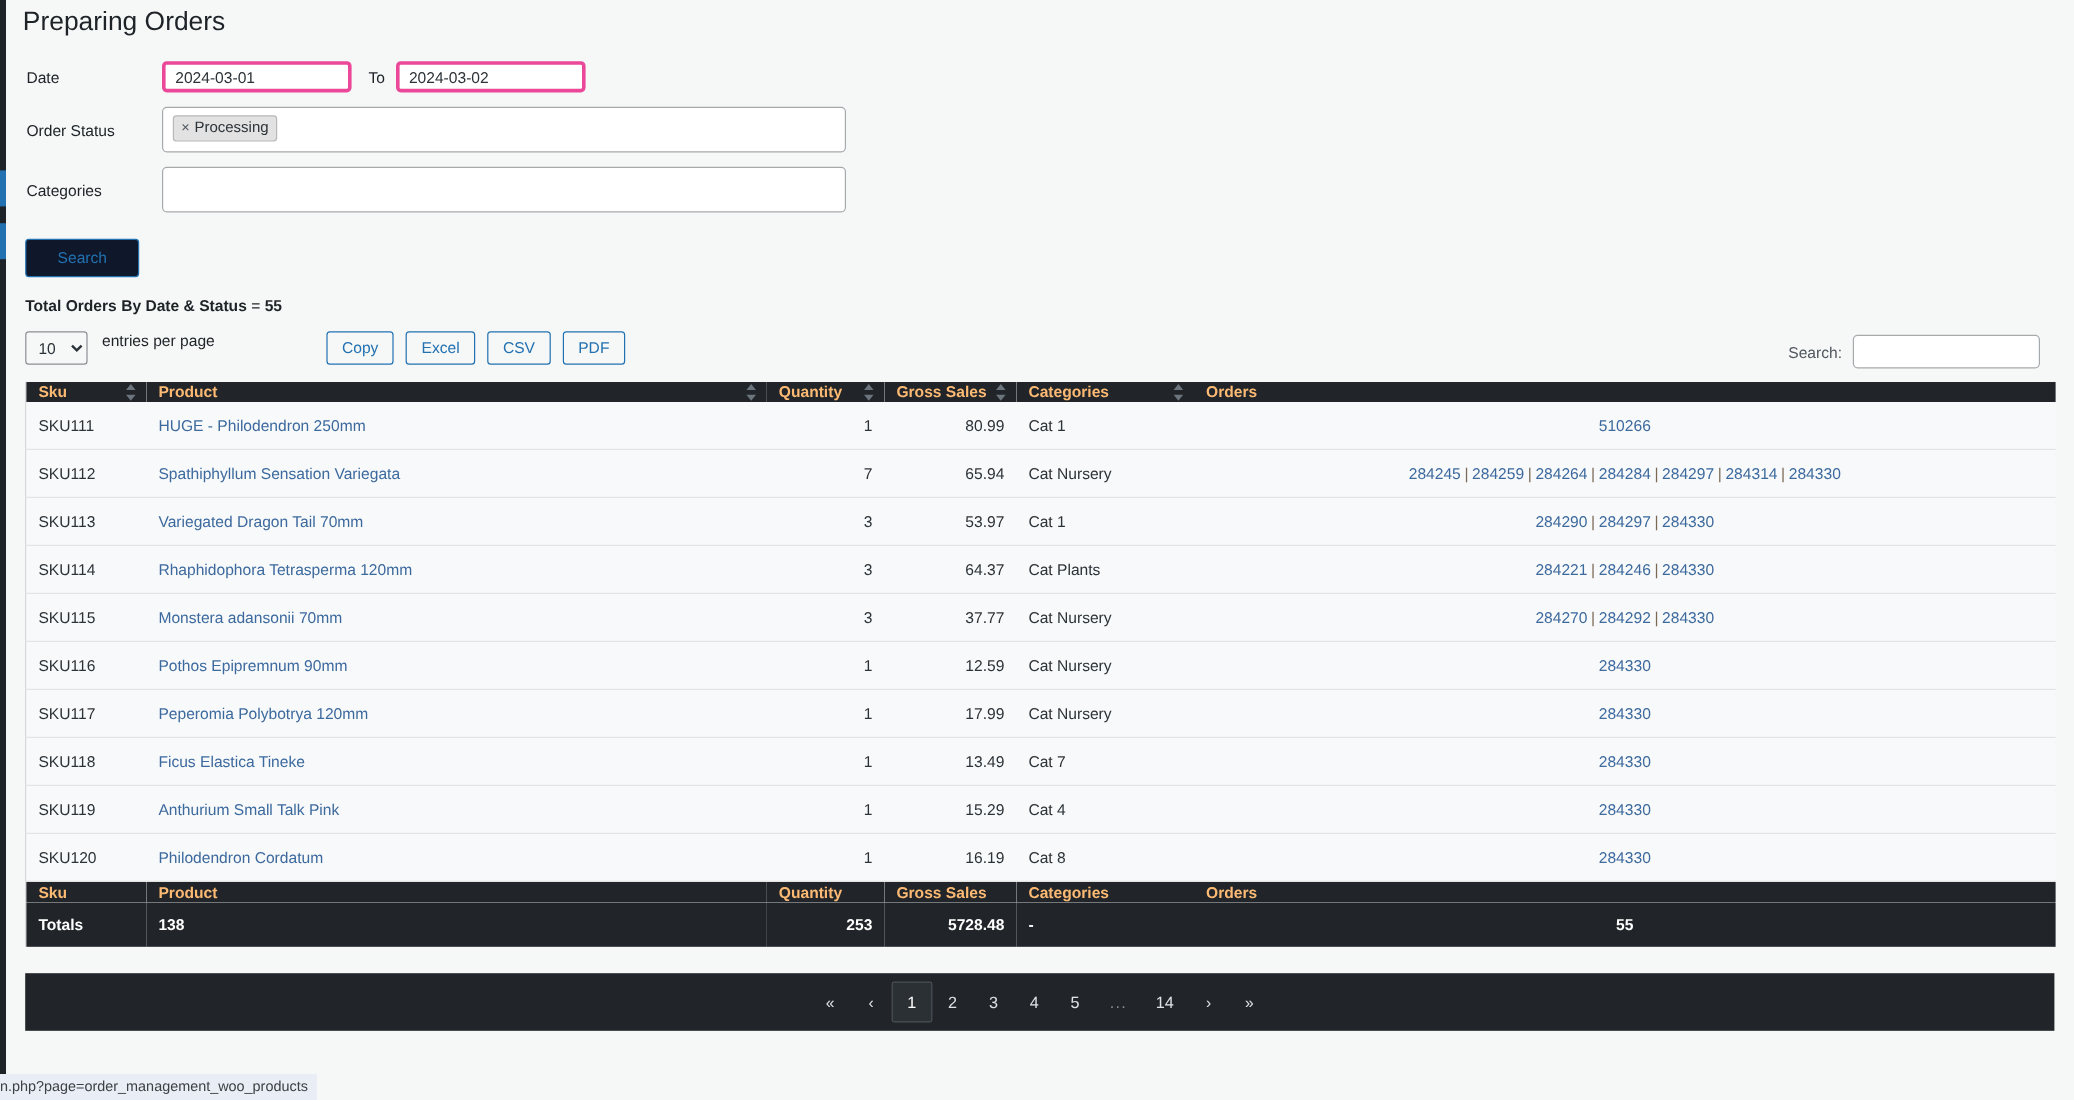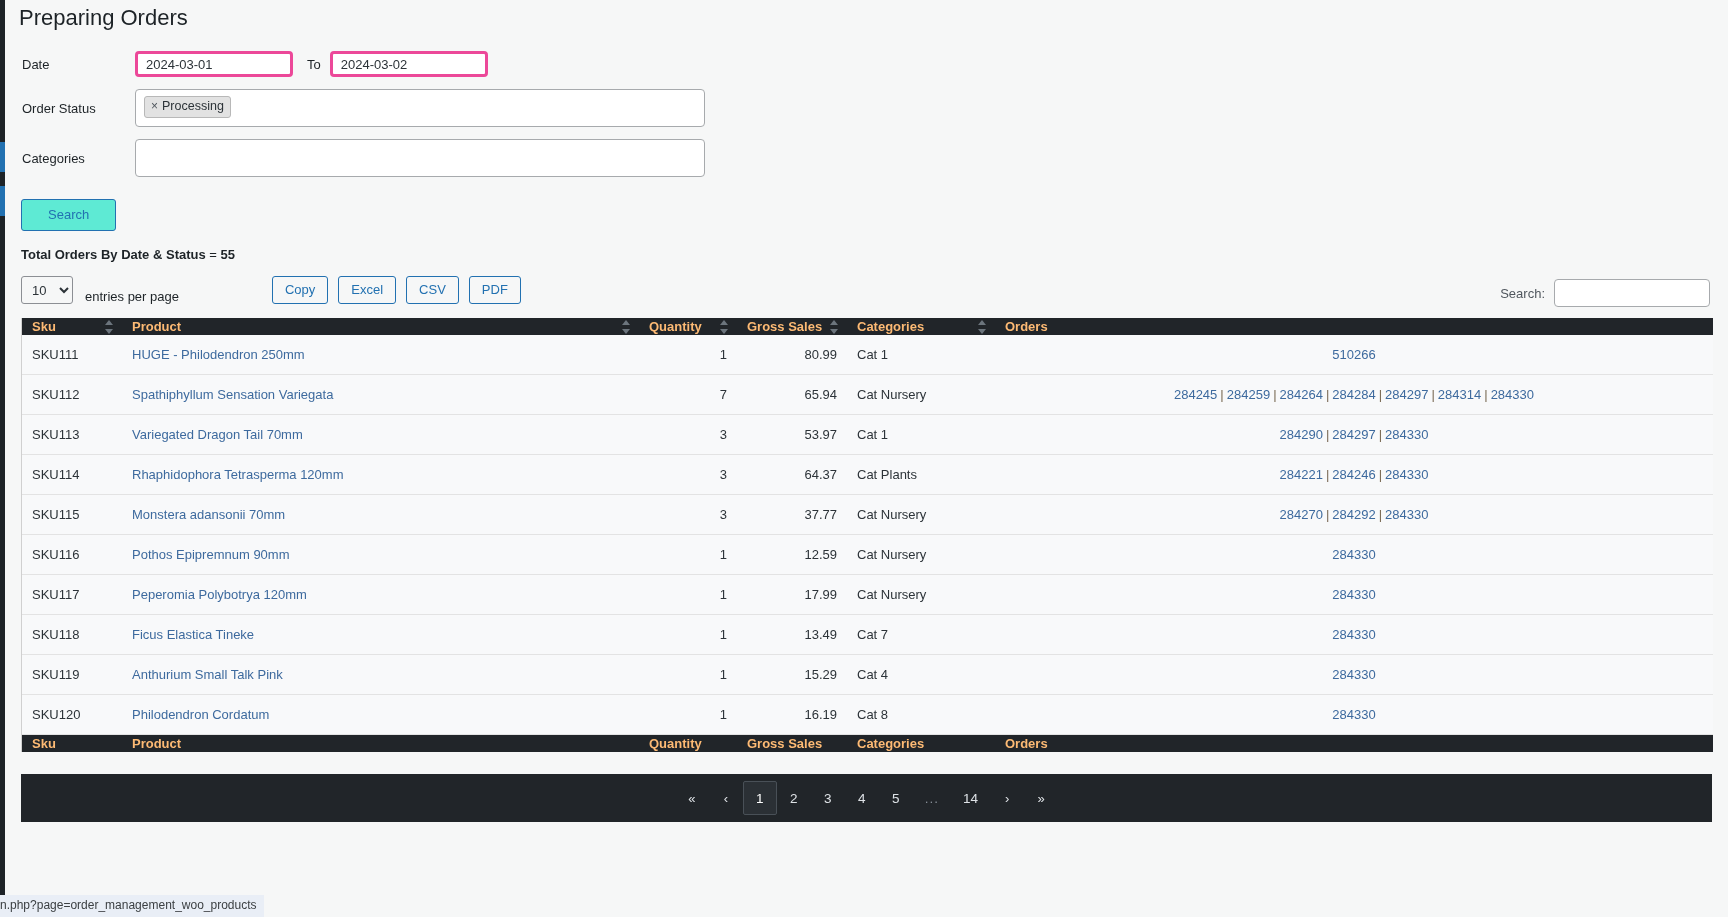--- a/index.html
+++ b/index.html
@@ -135,39 +135,39 @@
     font-size: 12px;
     color: #50575e;
     margin-right: 4px;
     cursor: pointer;
   }
 
   .search-btn {
     font-family: "Liberation Sans", sans-serif;
     font-size: 13px;
     color: #2271b1;
-    background: #5eead4;
+    background: #0f172a;
     border: 1px solid #2271b1;
     border-radius: 3px;
     padding: 7px 26px 8px;
     cursor: pointer;
     margin: 10px 13px 0 16px;
   }
 
   .totals-line {
     font-size: 13px;
     color: #1d2327;
     padding: 16px 0 0 16px;
   }
   .totals-line b { font-weight: 700; }
 
   
   .dt-controls {
     display: flex;
-    align-items: flex-end;
+    align-items: flex-start;
     padding: 14px 0 0 0;
     margin: 0 16px;
     position: relative;
   }
   .len-select {
     font-family: "Liberation Sans", sans-serif;
     font-size: 13px;
     height: 28px;
     width: 52px;
     border: 1px solid #8c8f94;
@@ -191,21 +191,21 @@
     font-size: 13px;
     color: #2271b1;
     background: #f6f7f7;
     border: 1px solid #2271b1;
     border-radius: 3px;
     padding: 5px 12px 6px;
     cursor: pointer;
   }
   .dt-filter {
     position: absolute;
-    right: 2px;
+    right: 12px;
     top: 17px;
     display: flex;
     align-items: center;
   }
   .dt-filter-label {
     font-size: 13px;
     color: #50575e;
     margin-right: 9px;
   }
   .dt-filter-input {
@@ -550,20 +550,28 @@
           </tbody>
         <tfoot>
           <tr>
             <th>Sku</th>
             <th>Product</th>
             <th class="num">Quantity</th>
             <th class="num">Gross Sales</th>
             <th>Categories</th>
             <th class="ctr">Orders</th>
           </tr>
+          <tr>
+            <td>Totals</td>
+            <td>138</td>
+            <td class="num">253</td>
+            <td class="num">5728.48</td>
+            <td>-</td>
+            <td class="ctr">55</td>
+          </tr>
         </tfoot>
       </table>
     </div>
 
     
     <div class="pager-wrap">
       <div class="pager" id="pager">
           <div class="pg arrow">«</div>
           <div class="pg arrow">‹</div>
           <div class="pg cur">1</div>

